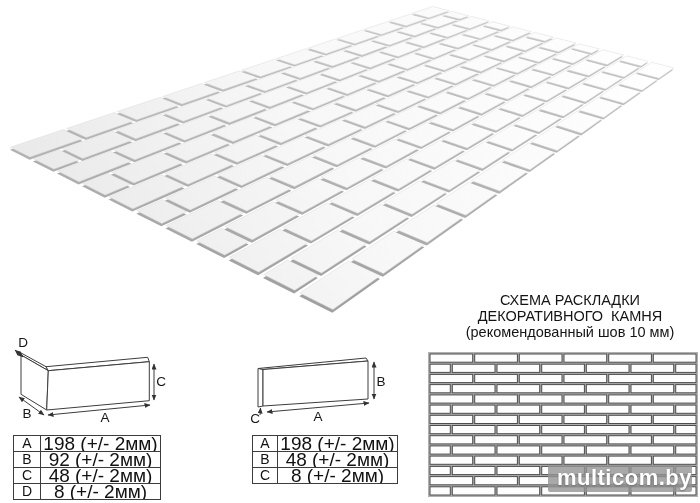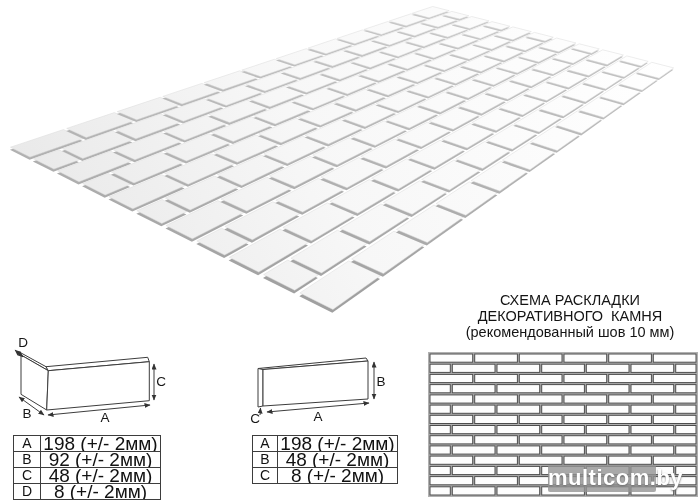--- a/index.html
+++ b/index.html
@@ -28,21 +28,21 @@
   #cornerTable{left:13px;top:435px;width:147px}
   #flatTable{left:252px;top:435px;width:145px}
 
   .title-block{
     position:absolute;left:438px;top:292px;width:264px;text-align:center;
     color:#141414;font-size:14.5px;line-height:16px;
   }
   .title-line{white-space:pre-wrap}
 
   .watermark{
-    position:absolute;left:548px;top:465px;width:108px;height:27px;
+    position:absolute;left:548px;top:465px;width:144px;height:27px;
     background:rgba(148,148,148,0.8);border-radius:2px;
     color:#ffffff;font-size:22px;font-weight:700;text-align:right;
     line-height:26px;text-shadow:0 1px 2px #6f6f6f;letter-spacing:.5px;
   }
 </style>
 </head>
 <body>
 
 <svg id="panel3d" width="700" height="330" viewBox="0 0 700 330">
   <defs>

